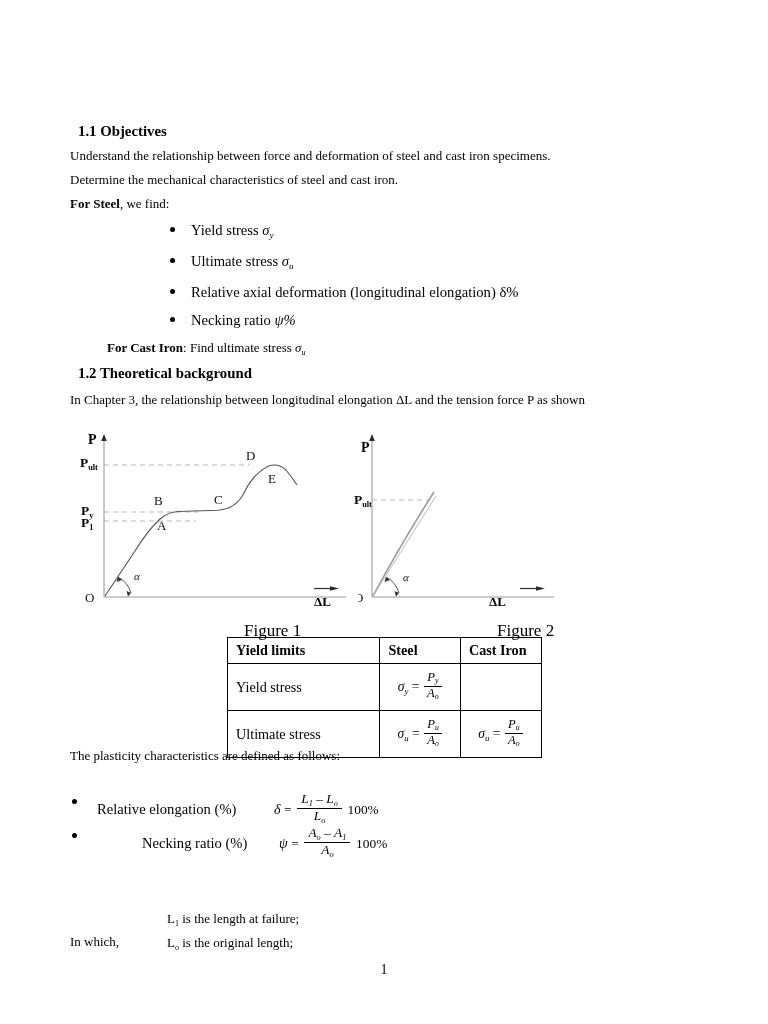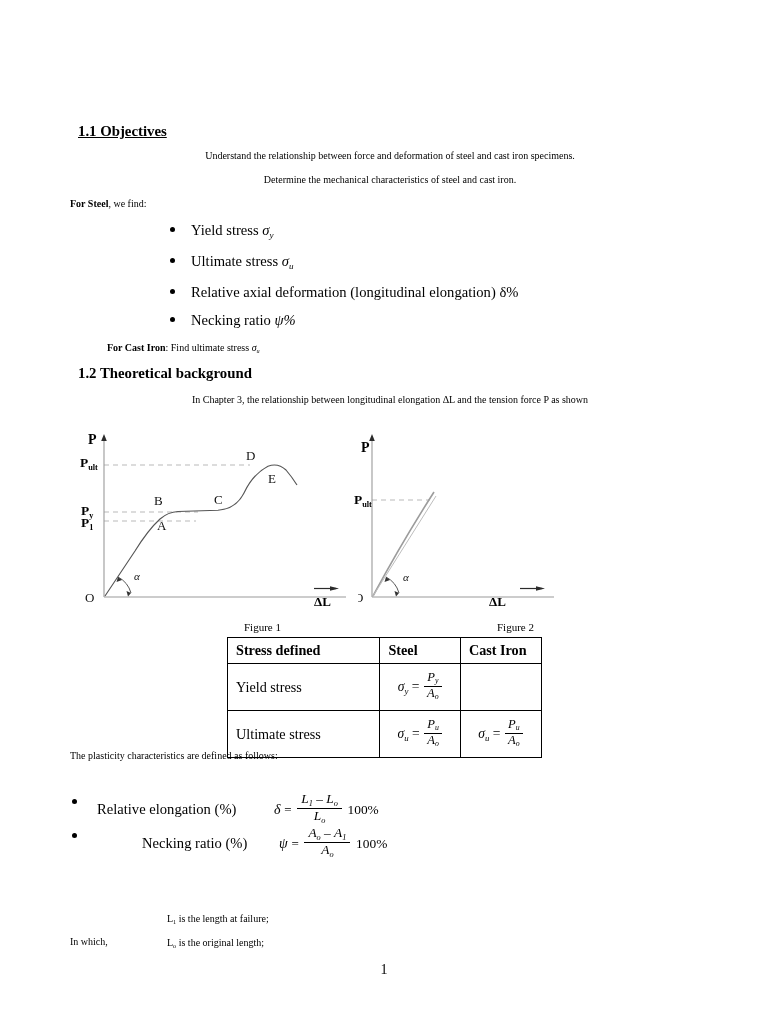--- a/index.html
+++ b/index.html
@@ -14,42 +14,42 @@
   .page{position:absolute;inset:0;}
 
   
   .doc-title{
     position:absolute;left:70px;top:66px;width:628px;
     text-align:center;font-weight:bold;font-size:17.5px;
     line-height:23px;letter-spacing:0.1px;
   }
 
   
-  .blk{position:absolute;font-size:10px;line-height:20px;text-align:center;}
+  .blk{position:absolute;font-size:13px;line-height:20px;}
   .b{font-weight:bold;}
 
   .sec-head{position:absolute;font-weight:bold;font-size:14.8px;}
 
   
   .bullet-row{position:absolute;font-size:14.6px;}
   .bullet-row .dot{
     position:absolute;left:0;top:5px;width:5px;height:5px;
     background:#000;border-radius:50%;
   }
   .bullet-row .btxt{display:inline-block;margin-left:21px;}
 
   
   .it{font-style:italic;}
   sub.s{font-size:0.62em;vertical-align:-0.32em;font-style:italic;}
   sub.sr{font-size:0.62em;vertical-align:-0.32em;font-style:normal;}
 
   
   .fig{position:absolute;}
   .fig svg{display:block;}
-  .figcap{position:absolute;font-size:11px;}
+  .figcap{position:absolute;font-size:17px;}
 
   
   .tbl{
     position:absolute;left:227px;top:637px;width:315px;
     border-collapse:collapse;
   }
   .tbl td,.tbl th{
     border:1.15px solid #000;
     padding:0;
     vertical-align:middle;
@@ -79,21 +79,21 @@
   .bigfr .de{display:block;padding:0 4px;border-top:1.1px solid #000;font-size:13.4px;}
 
   .pagenum{position:absolute;left:0;top:962px;width:768px;text-align:center;font-size:14px;}
 </style>
 </head>
 <body>
 
 <div class="page">
 
 
-  <div class="sec-head" style="left:78px;top:123px;text-decoration:underline;">1.1 Objectives</div>
+  <div class="sec-head" style="left:78px;top:123px;">1.1 Objectives</div>
 
   <div class="blk" style="left:70px;top:146px;width:640px;">Understand the relationship between force and deformation of steel and cast iron specimens.</div>
 
   <div class="blk" style="left:70px;top:170px;width:640px;">Determine the mechanical characteristics of steel and cast iron.</div>
 
   <div class="blk" style="left:70px;top:194px;">
     <span class="b">For Steel</span><span>, we find:</span>
   </div>
 
   <div class="bullet-row" style="left:170px;top:222px;">
@@ -194,21 +194,21 @@
   <div style="position:absolute;left:361px;top:440px;font-size:14px;font-weight:bold;">P</div>
   <div style="position:absolute;left:354px;top:492px;font-size:13.4px;font-weight:bold;"><span>P</span><sub class="sr">ult</sub></div>
   <div style="position:absolute;left:489px;top:594px;font-size:13px;font-weight:bold;">ΔL</div>
 
   <div class="figcap" style="left:244px;top:621px;">Figure 1</div>
   <div class="figcap" style="left:497px;top:621px;">Figure 2</div>
 
   <table class="tbl">
     <tbody>
         <tr>
-      <th class="c1">Stress defined</th>
+      <th class="c1">Yield limits</th>
       <th class="c2">Steel</th>
       <th class="c3">Cast Iron</th>
     </tr>
     <tr>
       <td class="lbl">Yield stress</td>
       <td class="frm">
         <span class="eq it">σ</span><sub class="s">y</sub>
         <span class="eq">=</span>
         <span class="fr">
           <span class="nu"><span class="it">P</span><sub class="s">y</sub></span>

